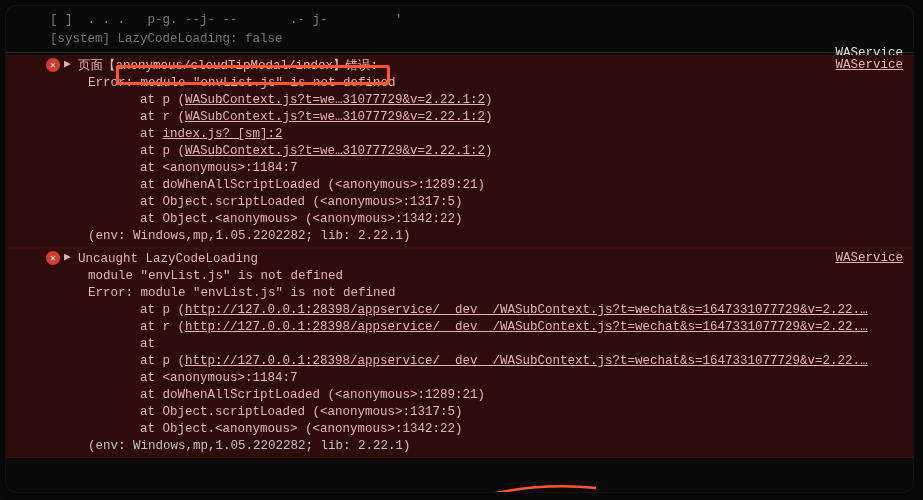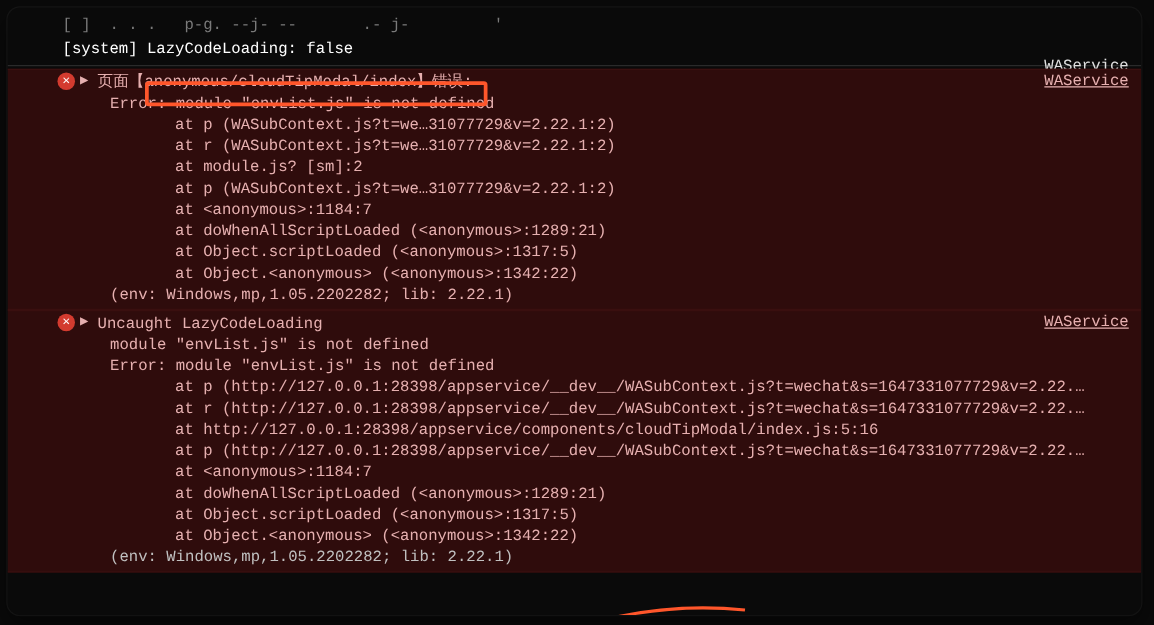--- a/index.html
+++ b/index.html
@@ -45,21 +45,21 @@
   }
   .top-row {
     color: #bdbdbd;
     padding-top: 2px;
     padding-bottom: 2px;
   }
   .faded {
     color: #7a7a7a;
   }
   .sys-row {
-    color: #ffffff;
+    color: #737373;
     border-bottom: 1px solid #2a2a2a;
     padding-bottom: 4px;
     margin-bottom: 2px;
   }
   .sys-right-badge {
     position: absolute;
     right: 10px;
     top: 40px;
     color: #e0e0e0;
     text-decoration: underline;
@@ -111,21 +111,21 @@
     top: 1px;
     color: #e6b0b0;
     cursor: pointer;
     font-size: 11px;
   }
   .err-row.head {
     padding-left: 72px;
   }
   .indent1 { padding-left: 82px; }
   .indent2 { padding-left: 104px; }
-  .ul { cursor: pointer; }
+  .ul { text-decoration: underline; cursor: pointer; }
 
   .highlight-box {
     position: absolute;
     border: 3px solid #ff562b;
     border-radius: 3px;
     pointer-events: none;
     z-index: 50;
   }
   .arrow-svg {
     position: absolute;
@@ -157,21 +157,21 @@
         <span class="disclosure">▶</span>
         <span class="err-source">WAService</span>
 
         <div class="err-row head">
           <span>页面【</span><span>anonymous/cloudTipModal/index</span><span>】错误:</span>
         </div>
 
         <div class="err-row indent1"><span>Error: module "envList.js" is not defined</span></div>
         <div class="err-row indent2"><span>    at p (</span><span class="ul">WASubContext.js?t=we…31077729&amp;v=2.22.1:2</span><span>)</span></div>
         <div class="err-row indent2"><span>    at r (</span><span class="ul">WASubContext.js?t=we…31077729&amp;v=2.22.1:2</span><span>)</span></div>
-        <div class="err-row indent2"><span>    at </span><span class="ul">module.js? [sm]:2</span></div>
+        <div class="err-row indent2"><span>    at </span><span class="ul">index.js? [sm]:2</span></div>
         <div class="err-row indent2"><span>    at p (</span><span class="ul">WASubContext.js?t=we…31077729&amp;v=2.22.1:2</span><span>)</span></div>
         <div class="err-row indent2"><span>    at &lt;anonymous&gt;:1184:7</span></div>
         <div class="err-row indent2"><span>    at doWhenAllScriptLoaded (&lt;anonymous&gt;:1289:21)</span></div>
         <div class="err-row indent2"><span>    at Object.scriptLoaded (&lt;anonymous&gt;:1317:5)</span></div>
         <div class="err-row indent2"><span>    at Object.&lt;anonymous&gt; (&lt;anonymous&gt;:1342:22)</span></div>
         <div class="err-row indent1"><span>(env: Windows,mp,1.05.2202282; lib: 2.22.1)</span></div>
       </div>
 
       <div class="error-block" id="err1">
         <span class="err-icon">✕</span>
@@ -179,21 +179,21 @@
         <span class="err-source">WAService</span>
 
         <div class="err-row head">
           <span>Uncaught LazyCodeLoading</span>
         </div>
 
         <div class="err-row indent1"><span>module "envList.js" is not defined</span></div>
         <div class="err-row indent1"><span>Error: module "envList.js" is not defined</span></div>
         <div class="err-row indent2"><span>    at p (</span><span class="ul">http://127.0.0.1:28398/appservice/__dev__/WASubContext.js?t=wechat&amp;s=1647331077729&amp;v=2.22.…</span></div>
         <div class="err-row indent2"><span>    at r (</span><span class="ul">http://127.0.0.1:28398/appservice/__dev__/WASubContext.js?t=wechat&amp;s=1647331077729&amp;v=2.22.…</span></div>
-        <div class="err-row indent2"><span>    at </span><span class="ul">http://127.0.0.1:28398/appservice/components/cloudTipModal/index.js:5:16</span></div>
+        <div class="err-row indent2"><span>    at </span></div>
         <div class="err-row indent2"><span>    at p (</span><span class="ul">http://127.0.0.1:28398/appservice/__dev__/WASubContext.js?t=wechat&amp;s=1647331077729&amp;v=2.22.…</span></div>
         <div class="err-row indent2"><span>    at &lt;anonymous&gt;:1184:7</span></div>
         <div class="err-row indent2"><span>    at doWhenAllScriptLoaded (&lt;anonymous&gt;:1289:21)</span></div>
         <div class="err-row indent2"><span>    at Object.scriptLoaded (&lt;anonymous&gt;:1317:5)</span></div>
         <div class="err-row indent2"><span>    at Object.&lt;anonymous&gt; (&lt;anonymous&gt;:1342:22)</span></div>
         <div class="err-row indent1 darkrow"><span>(env: Windows,mp,1.05.2202282; lib: 2.22.1)</span></div>
       </div>
 
       <div class="highlight-box" id="hlbox" style="left: 110px; top: 59px; width: 274px; height: 20px;"></div>
       <svg class="arrow-svg" id="arrow" width="907" height="486">

